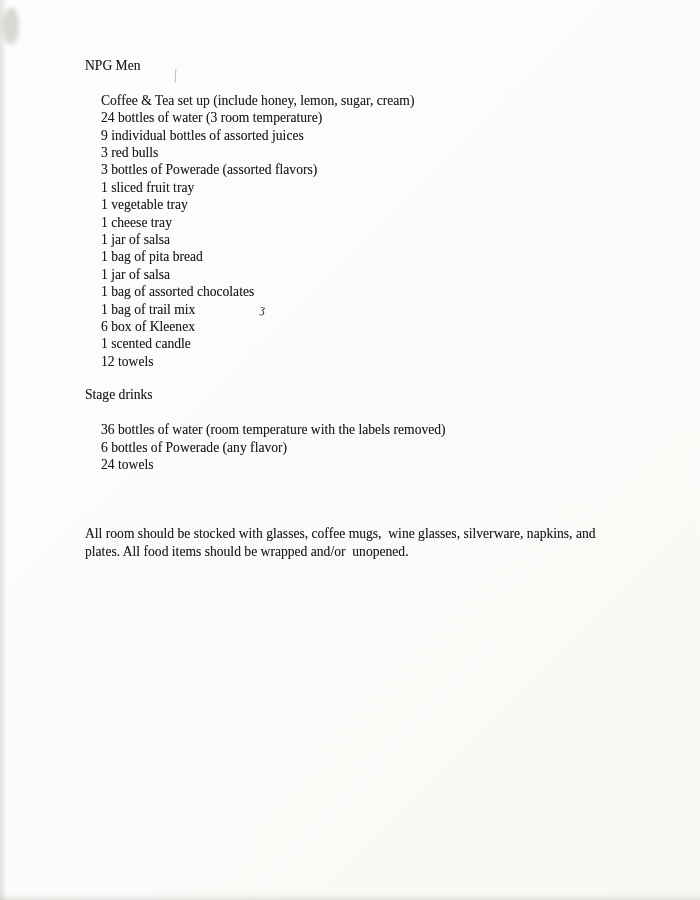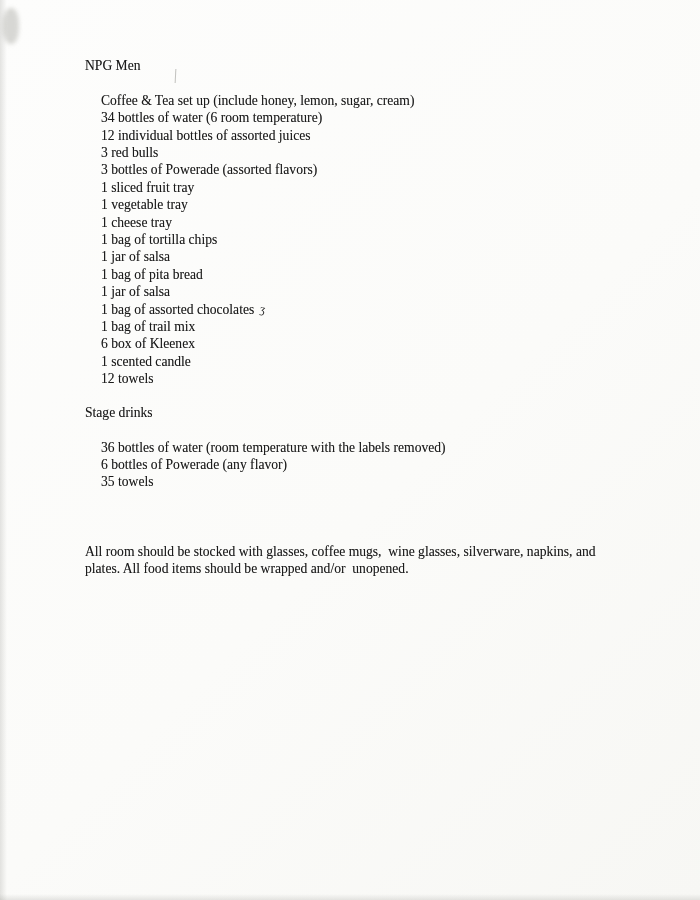--- a/index.html
+++ b/index.html
@@ -107,44 +107,43 @@
   <div class="artifact edge-left"></div>
   <div class="artifact edge-bottom"></div>
   <div class="artifact tick-mark"></div>
 
   <div class="content">
 
     <div class="doc-title">NPG Men</div>
 
     <div class="list">
       <div class="line">Coffee &amp; Tea set up (include honey, lemon, sugar, cream)</div>
-      <div class="line">34 bottles of water (6 room temperature)</div>
-      <div class="line">12 individual bottles of assorted juices</div>
+      <div class="line">24 bottles of water (3 room temperature)</div>
+      <div class="line">9 individual bottles of assorted juices</div>
       <div class="line">3 red bulls</div>
       <div class="line">3 bottles of Powerade (assorted flavors)</div>
       <div class="line">1 sliced fruit tray</div>
       <div class="line">1 vegetable tray</div>
       <div class="line">1 cheese tray</div>
-      <div class="line">1 bag of tortilla chips</div>
       <div class="line">1 jar of salsa</div>
       <div class="line">1 bag of pita bread</div>
       <div class="line">1 jar of salsa</div>
       <div class="line">1 bag of assorted chocolates</div>
       <div class="line">1 bag of trail mix</div>
       <div class="line">6 box of Kleenex</div>
       <div class="line">1 scented candle</div>
       <div class="line">12 towels</div>
     </div>
 
     <div class="stage-heading">Stage drinks</div>
 
     <div class="list">
       <div class="line">36 bottles of water (room temperature with the labels removed)</div>
       <div class="line">6 bottles of Powerade (any flavor)</div>
-      <div class="line">35 towels</div>
+      <div class="line">24 towels</div>
     </div>
 
     <p class="footer-note">All room should be stocked with glasses, coffee mugs,  wine glasses, silverware, napkins, and plates. All food items should be wrapped and/or  unopened.</p>
 
   </div>
 
   <span class="stray-ink">ʒ</span>
 
 </div>
 

